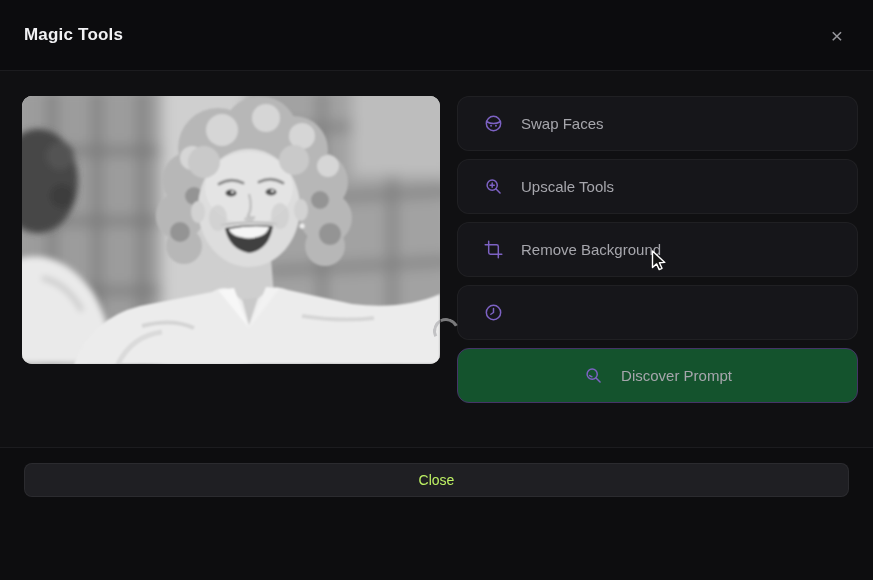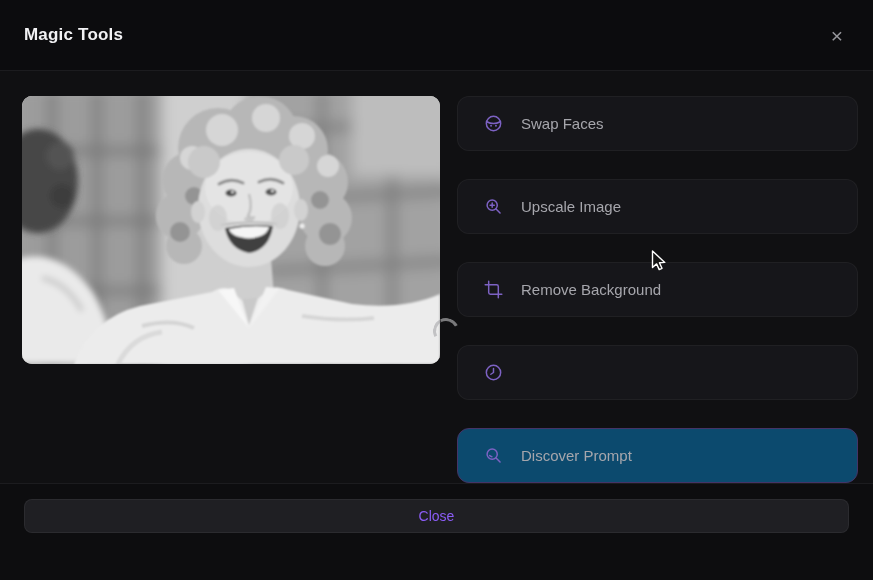--- a/index.html
+++ b/index.html
@@ -47,50 +47,51 @@
     width: 26px; height: 26px;
     border-radius: 50%;
     border: 3px solid transparent;
     border-top-color: rgba(210,210,212,0.55);
     border-left-color: rgba(120,120,124,0.35);
     transform: rotate(18deg);
     pointer-events: none;
   }
 
   
-  .tools { display: flex; flex-direction: column; gap: 28px; width: 401px; }
+  .tools { display: flex; flex-direction: column; gap: 8px; width: 401px; }
   .tool {
     height: 55px; flex: 0 0 55px;
     display: flex; align-items: center; gap: 17px;
     padding: 0 25px;
     background: #16161a;
     border: 1px solid rgba(255,255,255,0.045);
     border-radius: 12px;
     cursor: pointer;
   }
   .tool.active {
-    background: #0c4a6e;
+    background: #14532d;
     border: 1px solid #453467;
+    justify-content: center;
   }
   .tool .ticon { width: 21px; height: 21px; flex: 0 0 21px; display: flex; align-items: center; justify-content: center; }
   .tool .tlabel { font-size: 15px; color: #a6a6ac; }
 
   
   .footer {
     flex: 0 0 64px;
     padding: 15px 24px;
     border-top: 1px solid #1c1c1f;
     background: #0d0d0f;
   }
   .close-btn {
     width: 100%; height: 34px;
     background: #1f1f23;
     border: 1px solid rgba(255,255,255,0.055);
     border-radius: 8px;
-    color: #8b5cf6; font-size: 14px;
+    color: #bef264; font-size: 14px;
     font-family: "Liberation Sans", sans-serif;
     display: flex; align-items: center; justify-content: center;
     cursor: pointer;
   }
 
   .cursor { position: absolute; left: 648px; top: 249px; pointer-events: none; z-index: 10; }
 </style>
 </head>
 <body>
 
@@ -230,21 +231,21 @@
 
       <div class="tool">
         <span class="ticon">
           <svg width="21" height="21" viewBox="0 0 24 24" fill="none" stroke="#7d62c4" stroke-width="1.7" stroke-linecap="round">
             <circle cx="10.5" cy="10.5" r="5.8"></circle>
             <line x1="14.9" y1="14.9" x2="19.5" y2="19.5"></line>
             <line x1="8.1" y1="10.5" x2="12.9" y2="10.5"></line>
             <line x1="10.5" y1="8.1" x2="10.5" y2="12.9"></line>
           </svg>
         </span>
-        <span class="tlabel">Upscale Image</span>
+        <span class="tlabel">Upscale Tools</span>
       </div>
 
       <div class="tool">
         <span class="ticon">
           <svg width="21" height="21" viewBox="0 0 24 24" fill="none" stroke="#7d62c4" stroke-width="1.7" stroke-linecap="round" stroke-linejoin="round">
             <path d="M6.5 2.5 V15.5 A2 2 0 0 0 8.5 17.5 H21.5"></path>
             <path d="M2.5 6.5 H15.5 A2 2 0 0 1 17.5 8.5 V21.5"></path>
           </svg>
         </span>
         <span class="tlabel">Remove Background</span>

